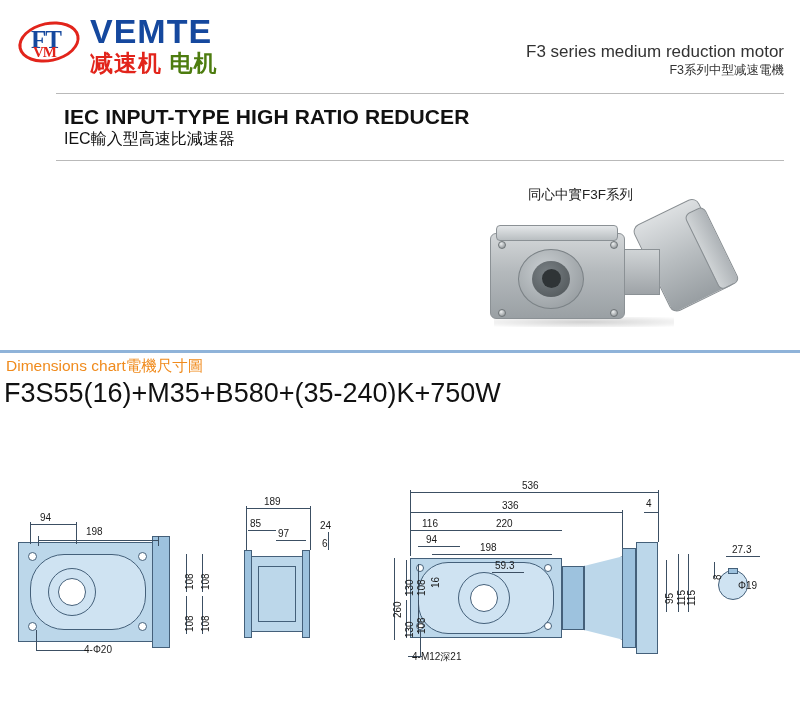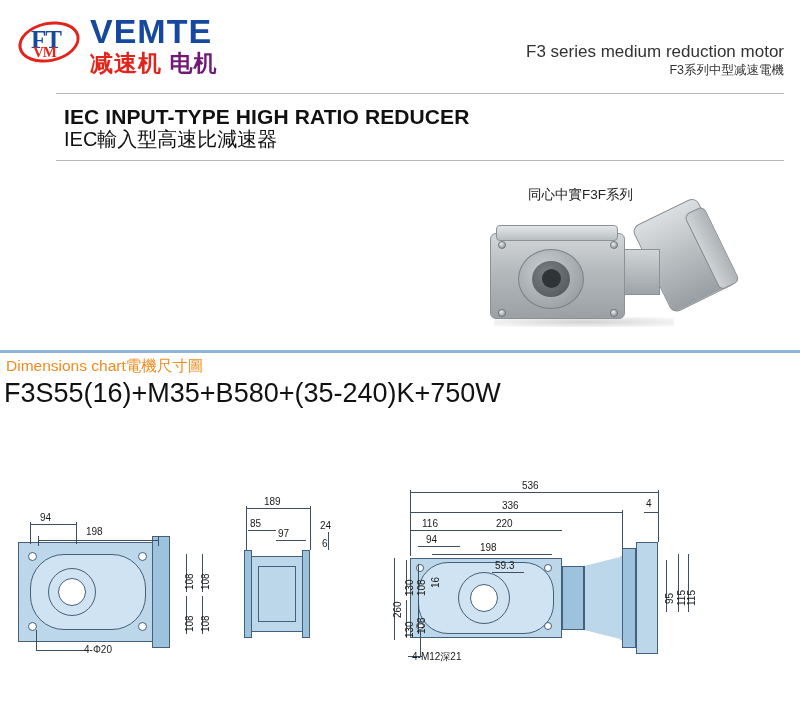--- a/index.html
+++ b/index.html
@@ -68,21 +68,21 @@
   }
   #logo-sub {
     position: absolute;
     left: 72px; top: 40px;
     font-family: "Liberation Sans", sans-serif;
     font-weight: bold;
     font-size: 23px;
     color: #e2241b;
     letter-spacing: 1px;
   }
-  #logo-sub .blue { color: #701a75; }
+  #logo-sub .blue { color: #4d7c0f; }
 
   #header-right {
     position: absolute;
     right: 16px; top: 42px;
     text-align: right;
   }
   #header-title-en {
     font-size: 17px;
     color: #333333;
     line-height: 20px;
@@ -109,21 +109,21 @@
     left: 64px; top: 105px;
   }
   #section-title-en {
     font-size: 21px;
     font-weight: bold;
     color: #111111;
     line-height: 23px;
     letter-spacing: 0.1px;
   }
   #section-title-zh {
-    font-size: 20px;
+    font-size: 16px;
     color: #111111;
     line-height: 22px;
   }
 
   
   #product-caption {
     position: absolute;
     left: 528px; top: 186px;
     font-size: 13.5px;
     color: #222222;
@@ -449,14 +449,27 @@
     <div class="ln vl" style="left:286px; top:84px; height:58px;"></div>
     <div class="dim-txt vert" style="left:284px; top:136px;">115</div>
     <div class="ln vl" style="left:296px; top:84px; height:58px;"></div>
     <div class="dim-txt vert" style="left:294px; top:136px;">115</div>
 
     <div class="ln vl" style="left:28px; top:160px; height:26px;"></div>
     <div class="leader" style="left:16px; top:186px; width:14px;"></div>
     <div class="dim-txt" style="left:20px; top:180px;">4-M12深21</div>
   </div>
 
+  <div class="dwg" id="shaft-detail" style="left:700px; top:0px; width:100px; height:180px;">
+
+    <div class="circ" style="left:18px; top:100px; width:30px; height:30px;"></div>
+    <div class="part-dark" style="left:28px; top:98px; width:10px; height:6px;"></div>
+
+    <div class="ln hl" style="left:26px; top:86px; width:34px;"></div>
+    <div class="dim-txt" style="left:32px; top:74px;">27.3</div>
+
+    <div class="ln vl" style="left:14px; top:92px; height:16px;"></div>
+    <div class="dim-txt vert" style="left:12px; top:110px;">8</div>
+
+    <div class="dim-txt" style="left:38px; top:110px;">Φ19</div>
+  </div>
 
 </div>
 
 </body></html>

